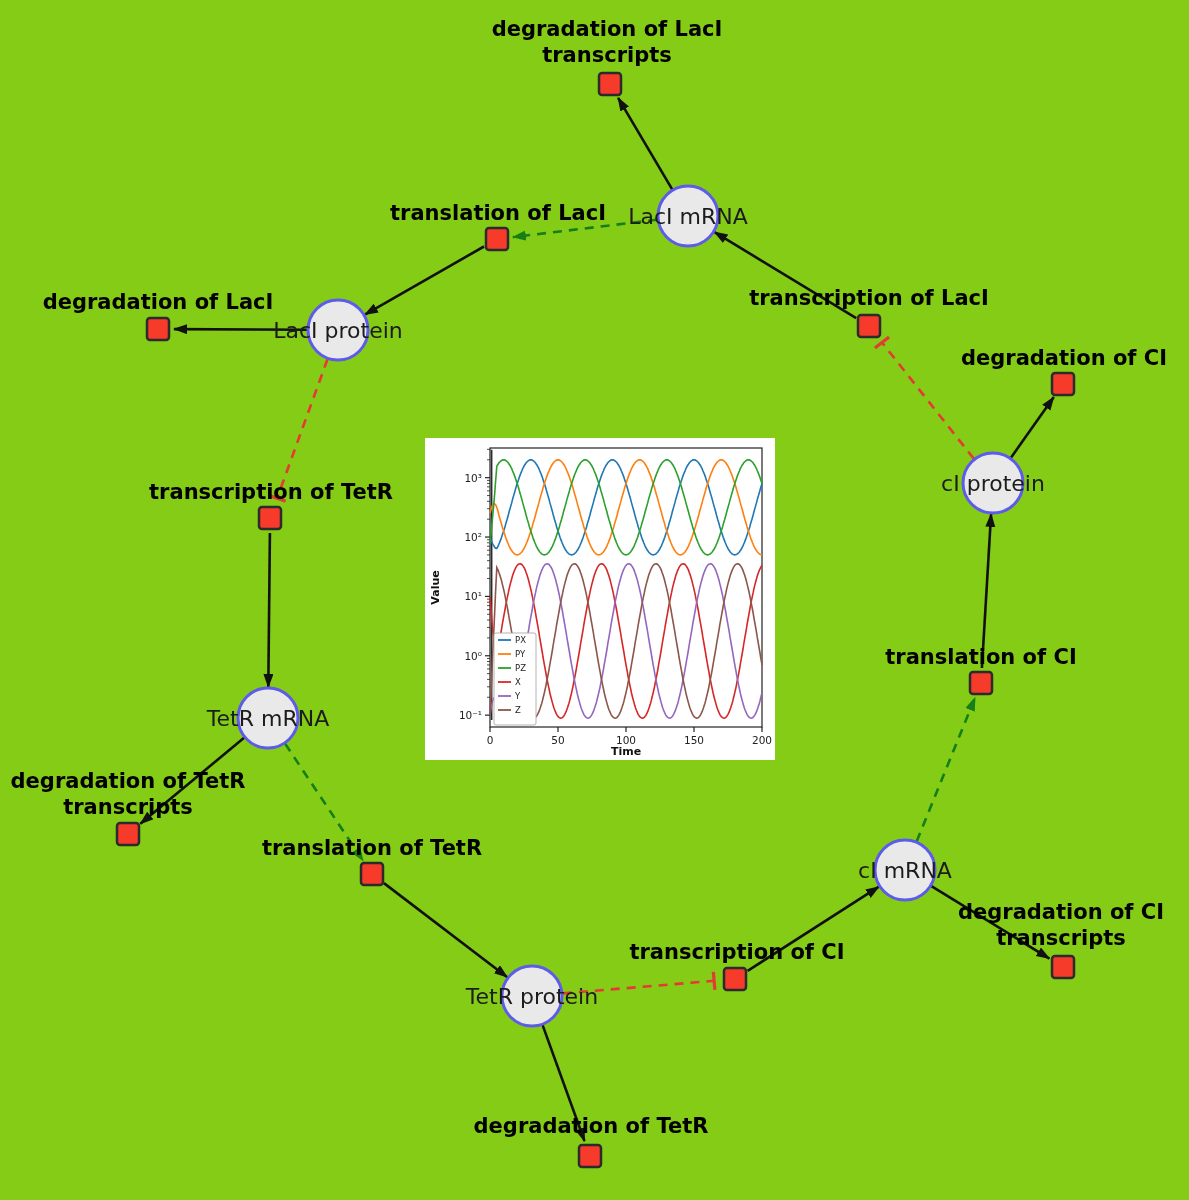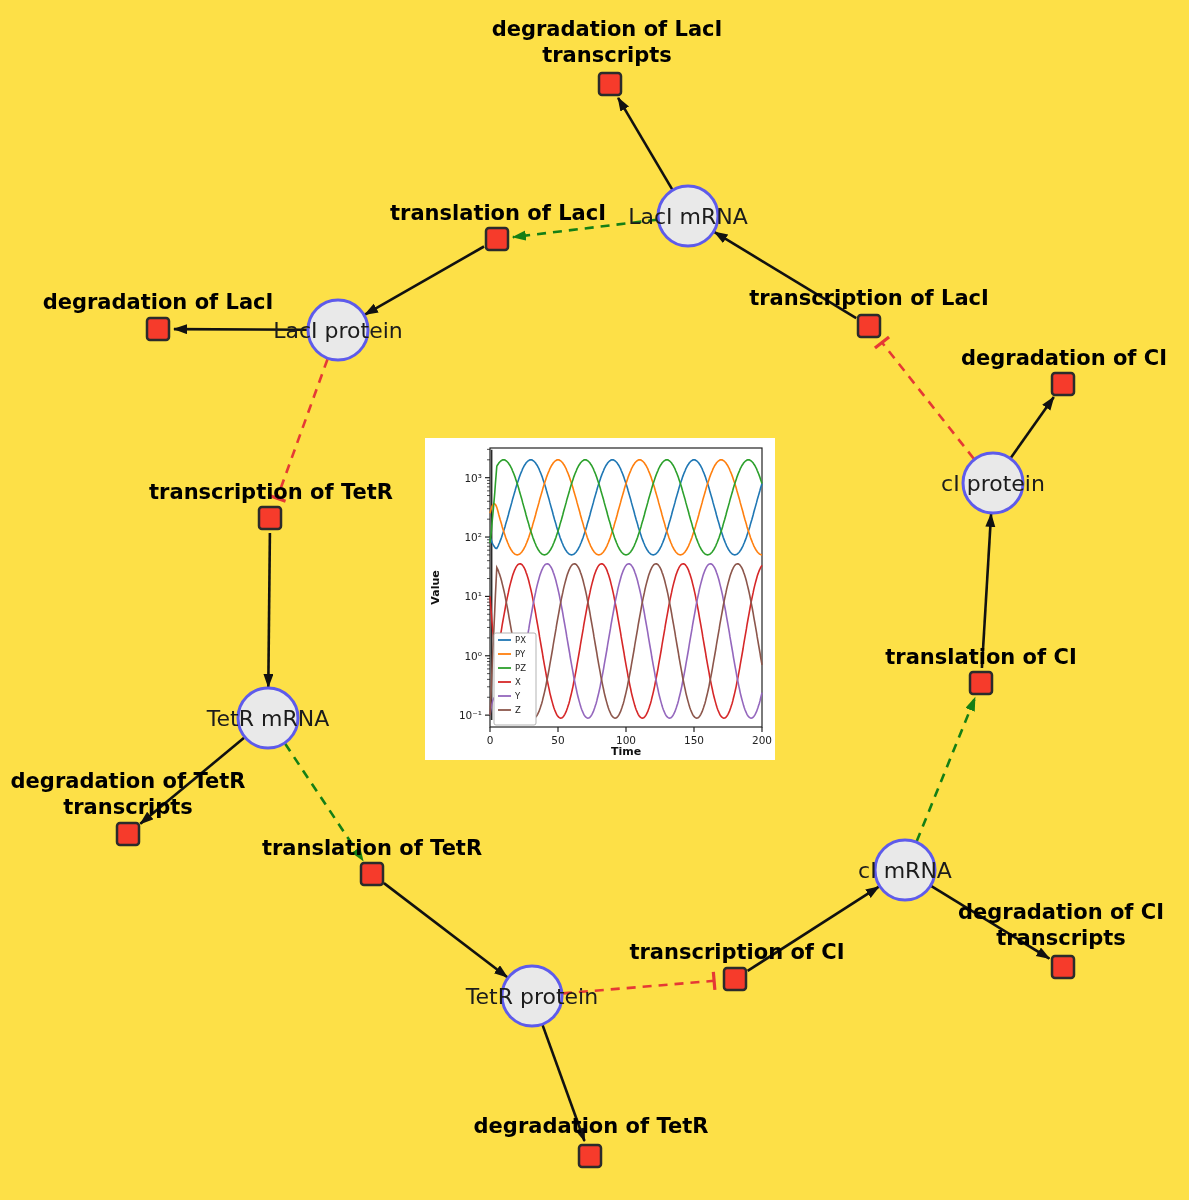--- a/index.html
+++ b/index.html
@@ -1,17 +1,17 @@
 <!DOCTYPE html>
 <html><head>
 <meta charset="utf-8">
 <style>
   html,body{margin:0;padding:0;background:#ffffff;}
   body{font-family:"DejaVu Sans",sans-serif;}
-  .canvas{position:relative;width:1189px;height:1200px;background:#fde047;overflow:hidden;}
+  .canvas{position:relative;width:1189px;height:1200px;background:#84cc16;overflow:hidden;}
   #network-svg{position:absolute;left:0;top:0;}
   .inset{position:absolute;left:425px;top:438px;width:350px;height:322px;background:#ffffff;}
   .species-label{font:22px "DejaVu Sans",sans-serif;fill:#1c1c1c;}
   .reaction-label{font:bold 21px "DejaVu Sans",sans-serif;fill:#000000;}
   .tick-label{font:10.5px "DejaVu Sans",sans-serif;fill:#222;}
   .axis-label{font:bold 11px "DejaVu Sans",sans-serif;fill:#111;}
   .legend-label{font:8.5px "DejaVu Sans",sans-serif;fill:#222;}
 </style>
 </head>
 <body>

